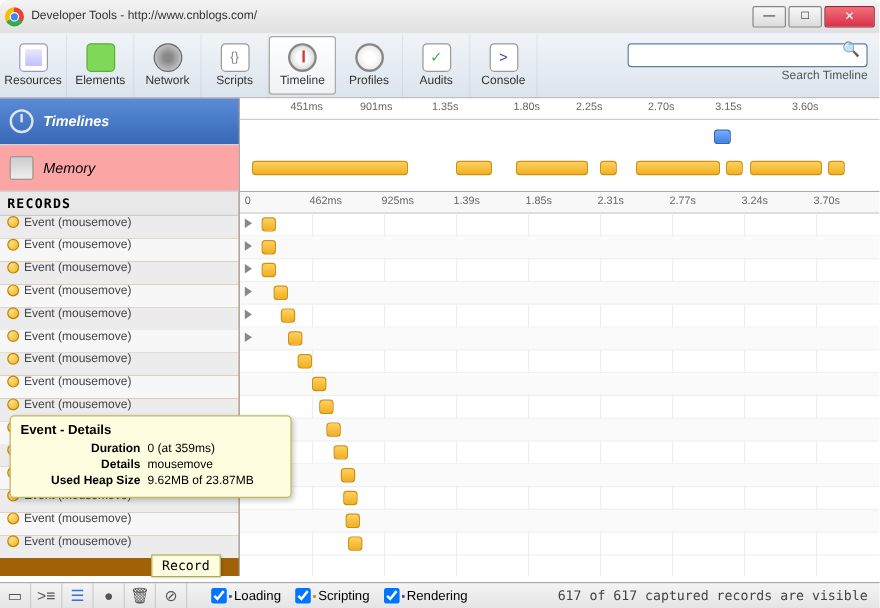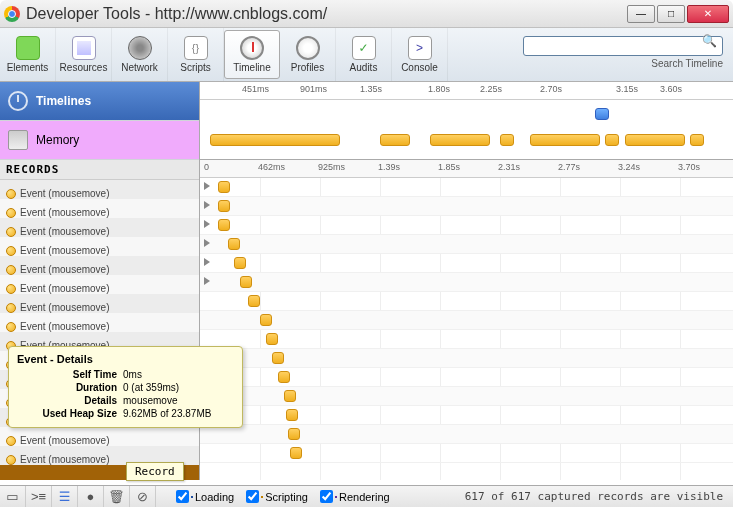--- a/index.html
+++ b/index.html
@@ -2,21 +2,21 @@
 <html><head>
 <meta charset="utf-8">
 <style>
 * { margin: 0; padding: 0; box-sizing: border-box; font-family: Arial, sans-serif; }
 body { width: 733px; height: 507px; background: #fff; overflow: hidden; }
 
 
 .titlebar { height: 28px; background: linear-gradient(#f4f4f4, #e0e0e0); border-bottom: 1px solid #c0c0c0; display: flex; align-items: center; padding: 0 4px; border-radius: 6px 6px 0 0; }
 .titlebar .chrome-icon { width: 16px; height: 16px; margin-right: 6px; border-radius: 50%; background: conic-gradient(#ea4335 0 120deg, #34a853 120deg 240deg, #fbbc05 240deg 360deg); position: relative; }
 .titlebar .chrome-icon::after { content: ''; position: absolute; inset: 4px; background: #4285f4; border-radius: 50%; border: 1px solid #fff; }
-.titlebar .title { font-size: 16px; color: #333; flex: 1; }
+.titlebar .title { font-size: 10px; color: #333; flex: 1; }
 .winbtns { display: flex; gap: 2px; }
 .winbtn { width: 28px; height: 18px; border: 1px solid #888; background: linear-gradient(#f8f8f8,#dcdcdc); font-size: 10px; display: flex; align-items: center; justify-content: center; border-radius: 2px; cursor: pointer; }
 .winbtn.close { background: linear-gradient(#f1707a,#d9304c); color: #fff; width: 42px; border-color: #a02030; }
 
 
 .toolbar { height: 54px; background: linear-gradient(#f0f4f8,#dce4ec); border-bottom: 1px solid #b0b0b0; display: flex; align-items: stretch; }
 .tbtn { width: 56px; display: flex; flex-direction: column; align-items: center; justify-content: center; font-size: 10px; color: #333; border-right: 1px solid rgba(0,0,0,0.05); gap: 2px; cursor: pointer; }
 .tbtn.active { background: linear-gradient(#fff,#eef2f6); border: 1px solid #aaa; border-radius: 3px; margin: 2px 0; }
 .tbtn .ticon { width: 24px; height: 24px; border-radius: 4px; }
 .ticon.elements { background: #7fd858; border: 1px solid #5ab030; }
@@ -33,42 +33,42 @@
 .ticon.console { background:#fff; border:1px solid #999; position:relative; }
 .ticon.console::after { content:'>'; position:absolute; inset:0; display:flex; align-items:center; justify-content:center; color:#44a; font-size:12px; }
 .searchbox { margin: 8px 10px 8px auto; display:flex; flex-direction:column; align-items:flex-end; }
 .searchbox input { width: 200px; height: 20px; border: 1px solid #6080a0; border-radius: 3px; padding: 0 22px 0 6px; font-size: 11px; background: #fff; }
 .searchbox .sicon { position: relative; }
 .searchbox .sicon::after { content:'🔍'; position:absolute; right:6px; top:-22px; font-size:12px; color:#4060a0; }
 .searchbox .slabel { font-size:10px; color:#555; margin-top:2px; }
 
 
 .panels { display: flex; height: 78px; border-bottom: 1px solid #aaa; }
-.sidebar-top { width: 200px; background: #f0abfc; border-right: 1px solid #aaa; }
+.sidebar-top { width: 200px; background: #fca5a5; border-right: 1px solid #aaa; font-style: italic; }
 .side-item { height: 39px; display: flex; align-items: center; padding: 0 8px; font-size: 12px; gap: 8px; cursor: pointer; border-bottom: 1px solid #d0d4d8; }
 .side-item.selected { background: linear-gradient(#5b8cd6,#3868b6); color: #fff; font-weight: bold; }
 .side-item .sicon2 { width: 20px; height: 20px; }
 .sicon2.clock { border: 2px solid currentColor; border-radius:50%; position:relative; opacity:0.8; }
 .sicon2.clock::after { content:''; position:absolute; left:45%; top:15%; width:2px; height:7px; background: currentColor; }
 .sicon2.mem { background: linear-gradient(#ccc,#eee); border:1px solid #999; border-radius:2px; }
 
 .overview { flex: 1; position: relative; background: #fff; }
 .ruler { height: 18px; border-bottom: 1px solid #ccc; position: relative; font-size: 9px; color: #666; text-align: center; }
 .ruler span { position: absolute; top: 2px; }
 .bars-row { height: 20px; position: relative; margin-top: 6px; }
 .bar { position: absolute; height: 12px; border-radius: 3px; top: 2px; }
 .bar.orange { background: linear-gradient(#ffd060,#f0b020); border:1px solid #d09010; }
 .bar.blue { background: linear-gradient(#70b0ff,#4080e0); border:1px solid #3060c0; }
 .bar.purple { background: linear-gradient(#c090ff,#9060e0); border:1px solid #7040c0; }
 
 
 .records-area { display: flex; height: 320px; }
 .records-list { width: 200px; background: #a16207; border-right: 1px solid #aaa; overflow: hidden; position: relative; }
 .records-header { font-size: 11px; font-weight: bold; font-family: monospace; padding: 3px 6px; background: #e8e8e8; border-bottom: 1px solid #ccc; letter-spacing: 1px; }
-.rec-row { height: 19px; display: flex; align-items: flex-end; padding: 0 6px; font-size: 10px; font-family: monospace; color: #444; gap: 4px; cursor: pointer; }
+.rec-row { height: 19px; display: flex; align-items: flex-start; padding: 0 6px; font-size: 10px; font-family: monospace; color: #444; gap: 4px; cursor: pointer; }
 .rec-row:nth-child(even) { background: #f7f7f7; }
 .rec-row:nth-child(odd) { background: #ececec; }
 .rec-row .dot { width: 10px; height: 10px; border-radius: 50%; background: radial-gradient(circle at 30% 30%, #ffe080, #f0b020); border: 1px solid #c08000; flex-shrink:0; }
 
 .timeline-grid { flex: 1; position: relative; background: #fff; overflow: hidden; }
 .grid-ruler { height: 18px; border-bottom: 1px solid #ccc; position: relative; font-size: 9px; color: #666; background: #f8f8f8; }
 .grid-ruler span { position: absolute; top: 2px; }
 .grid-rows .grow { height: 19px; position: relative; border-bottom: 1px solid #f0f0f0; }
 .grid-rows .grow:nth-child(even) { background: #fafafa; }
 .grid-rows .grow .tri { position: absolute; left: 4px; top: 4px; width: 0; height: 0; border-left: 6px solid #888; border-top: 4px solid transparent; border-bottom: 4px solid transparent; cursor: pointer; }
@@ -104,26 +104,26 @@
   <div class="title">Developer Tools - http://www.cnblogs.com/</div>
   <div class="winbtns">
     <div class="winbtn">—</div>
     <div class="winbtn">□</div>
     <div class="winbtn close">✕</div>
   </div>
 </div>
 
 <div class="toolbar">
   <div class="tbtn">
+      <div class="ticon resources"></div>
+      <span>Resources</span>
+    </div>
+  <div class="tbtn">
       <div class="ticon elements"></div>
       <span>Elements</span>
-    </div>
-  <div class="tbtn">
-      <div class="ticon resources"></div>
-      <span>Resources</span>
     </div>
   <div class="tbtn">
       <div class="ticon network"></div>
       <span>Network</span>
     </div>
   <div class="tbtn">
       <div class="ticon scripts"></div>
       <span>Scripts</span>
     </div>
   <div class="tbtn active">
@@ -161,21 +161,21 @@
     </div>
   </div>
   <div class="overview">
     <div class="ruler">
       <span style="left:42px">451ms</span>
       <span style="left:100px">901ms</span>
       <span style="left:160px">1.35s</span>
       <span style="left:228px">1.80s</span>
       <span style="left:280px">2.25s</span>
       <span style="left:340px">2.70s</span>
-      <span style="left:416px">3.15s</span>
+      <span style="left:396px">3.15s</span>
       <span style="left:460px">3.60s</span>
     </div>
     <div class="bars-row">
       <div class="bar blue" style="left:395px; width:14px"></div>
     </div>
     <div class="bars-row">
       <div class="bar orange" style="left:10px; width:130px"></div>
       <div class="bar orange" style="left:180px; width:30px"></div>
       <div class="bar orange" style="left:230px; width:60px"></div>
       <div class="bar orange" style="left:300px; width:14px"></div>
@@ -331,24 +331,20 @@
         </div>
         <div class="grow">
           <div class="pill" style="left:90px"></div>
         </div>
       </div>
   </div>
 </div>
 
 <div class="tooltip">
   <div class="tt-title">Event - Details</div>
-  <div class="tt-row">
-      <span class="tt-label">Self Time</span>
-      <span>0ms</span>
-    </div>
   <div class="tt-row">
       <span class="tt-label">Duration</span>
       <span>0 (at 359ms)</span>
     </div>
   <div class="tt-row">
       <span class="tt-label">Details</span>
       <span>mousemove</span>
     </div>
   <div class="tt-row">
       <span class="tt-label">Used Heap Size</span>

